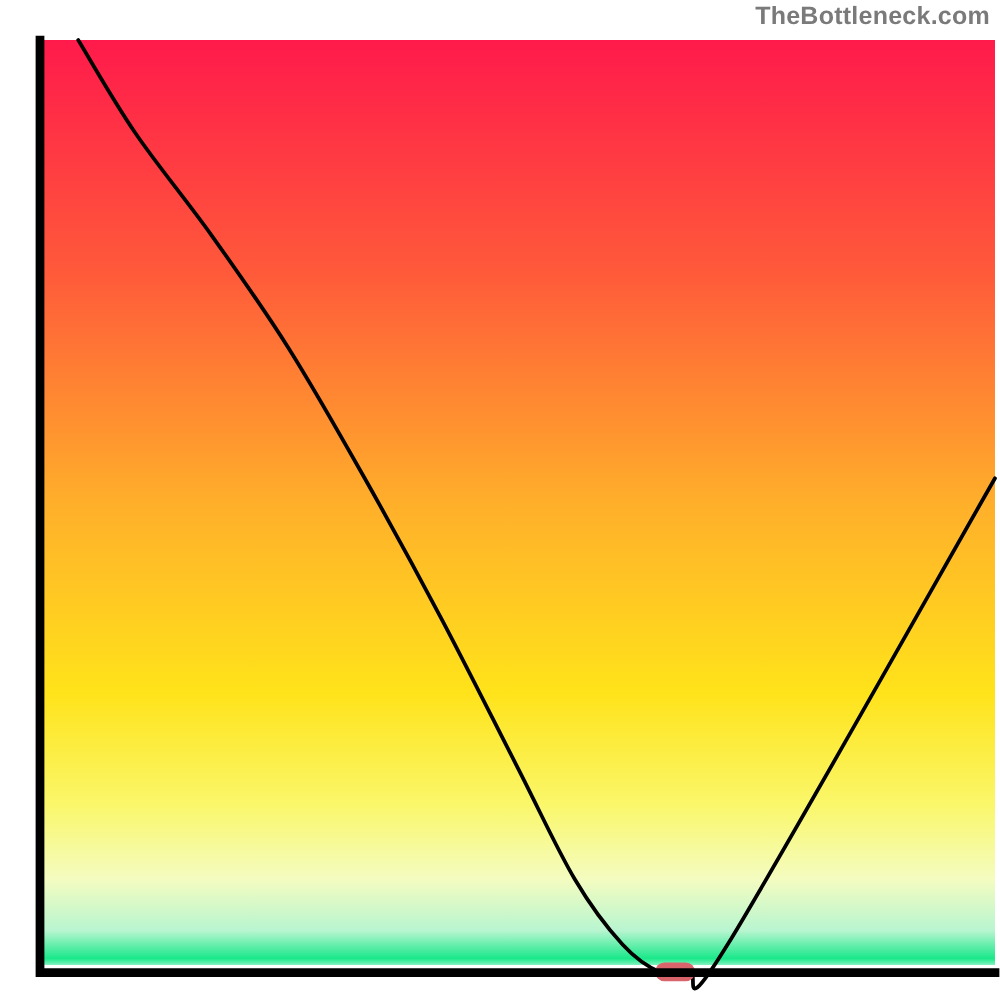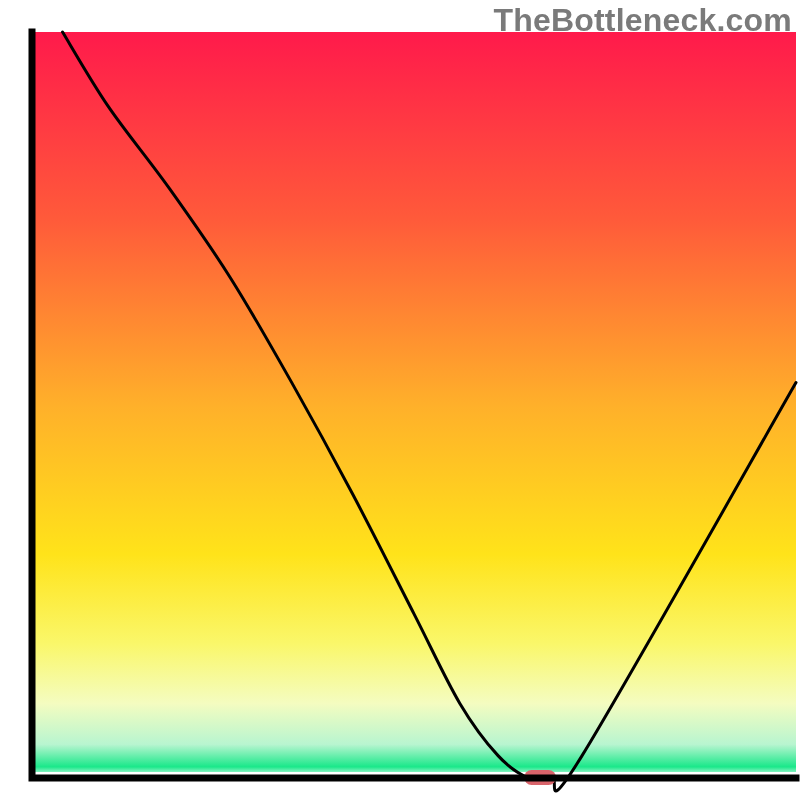--- a/index.html
+++ b/index.html
@@ -13,21 +13,21 @@
   .container {
     position: relative;
     width: 800px;
     height: 800px;
   }
   .watermark {
     position: absolute;
     top: 2px;
     right: 8px;
     font-family: Arial, Helvetica, sans-serif;
-    font-size: 32px;
+    font-size: 20px;
     font-weight: bold;
     color: #7a7a7a;
     letter-spacing: 0.2px;
   }
   svg {
     display: block;
   }
 </style>
 </head>
 <body>

